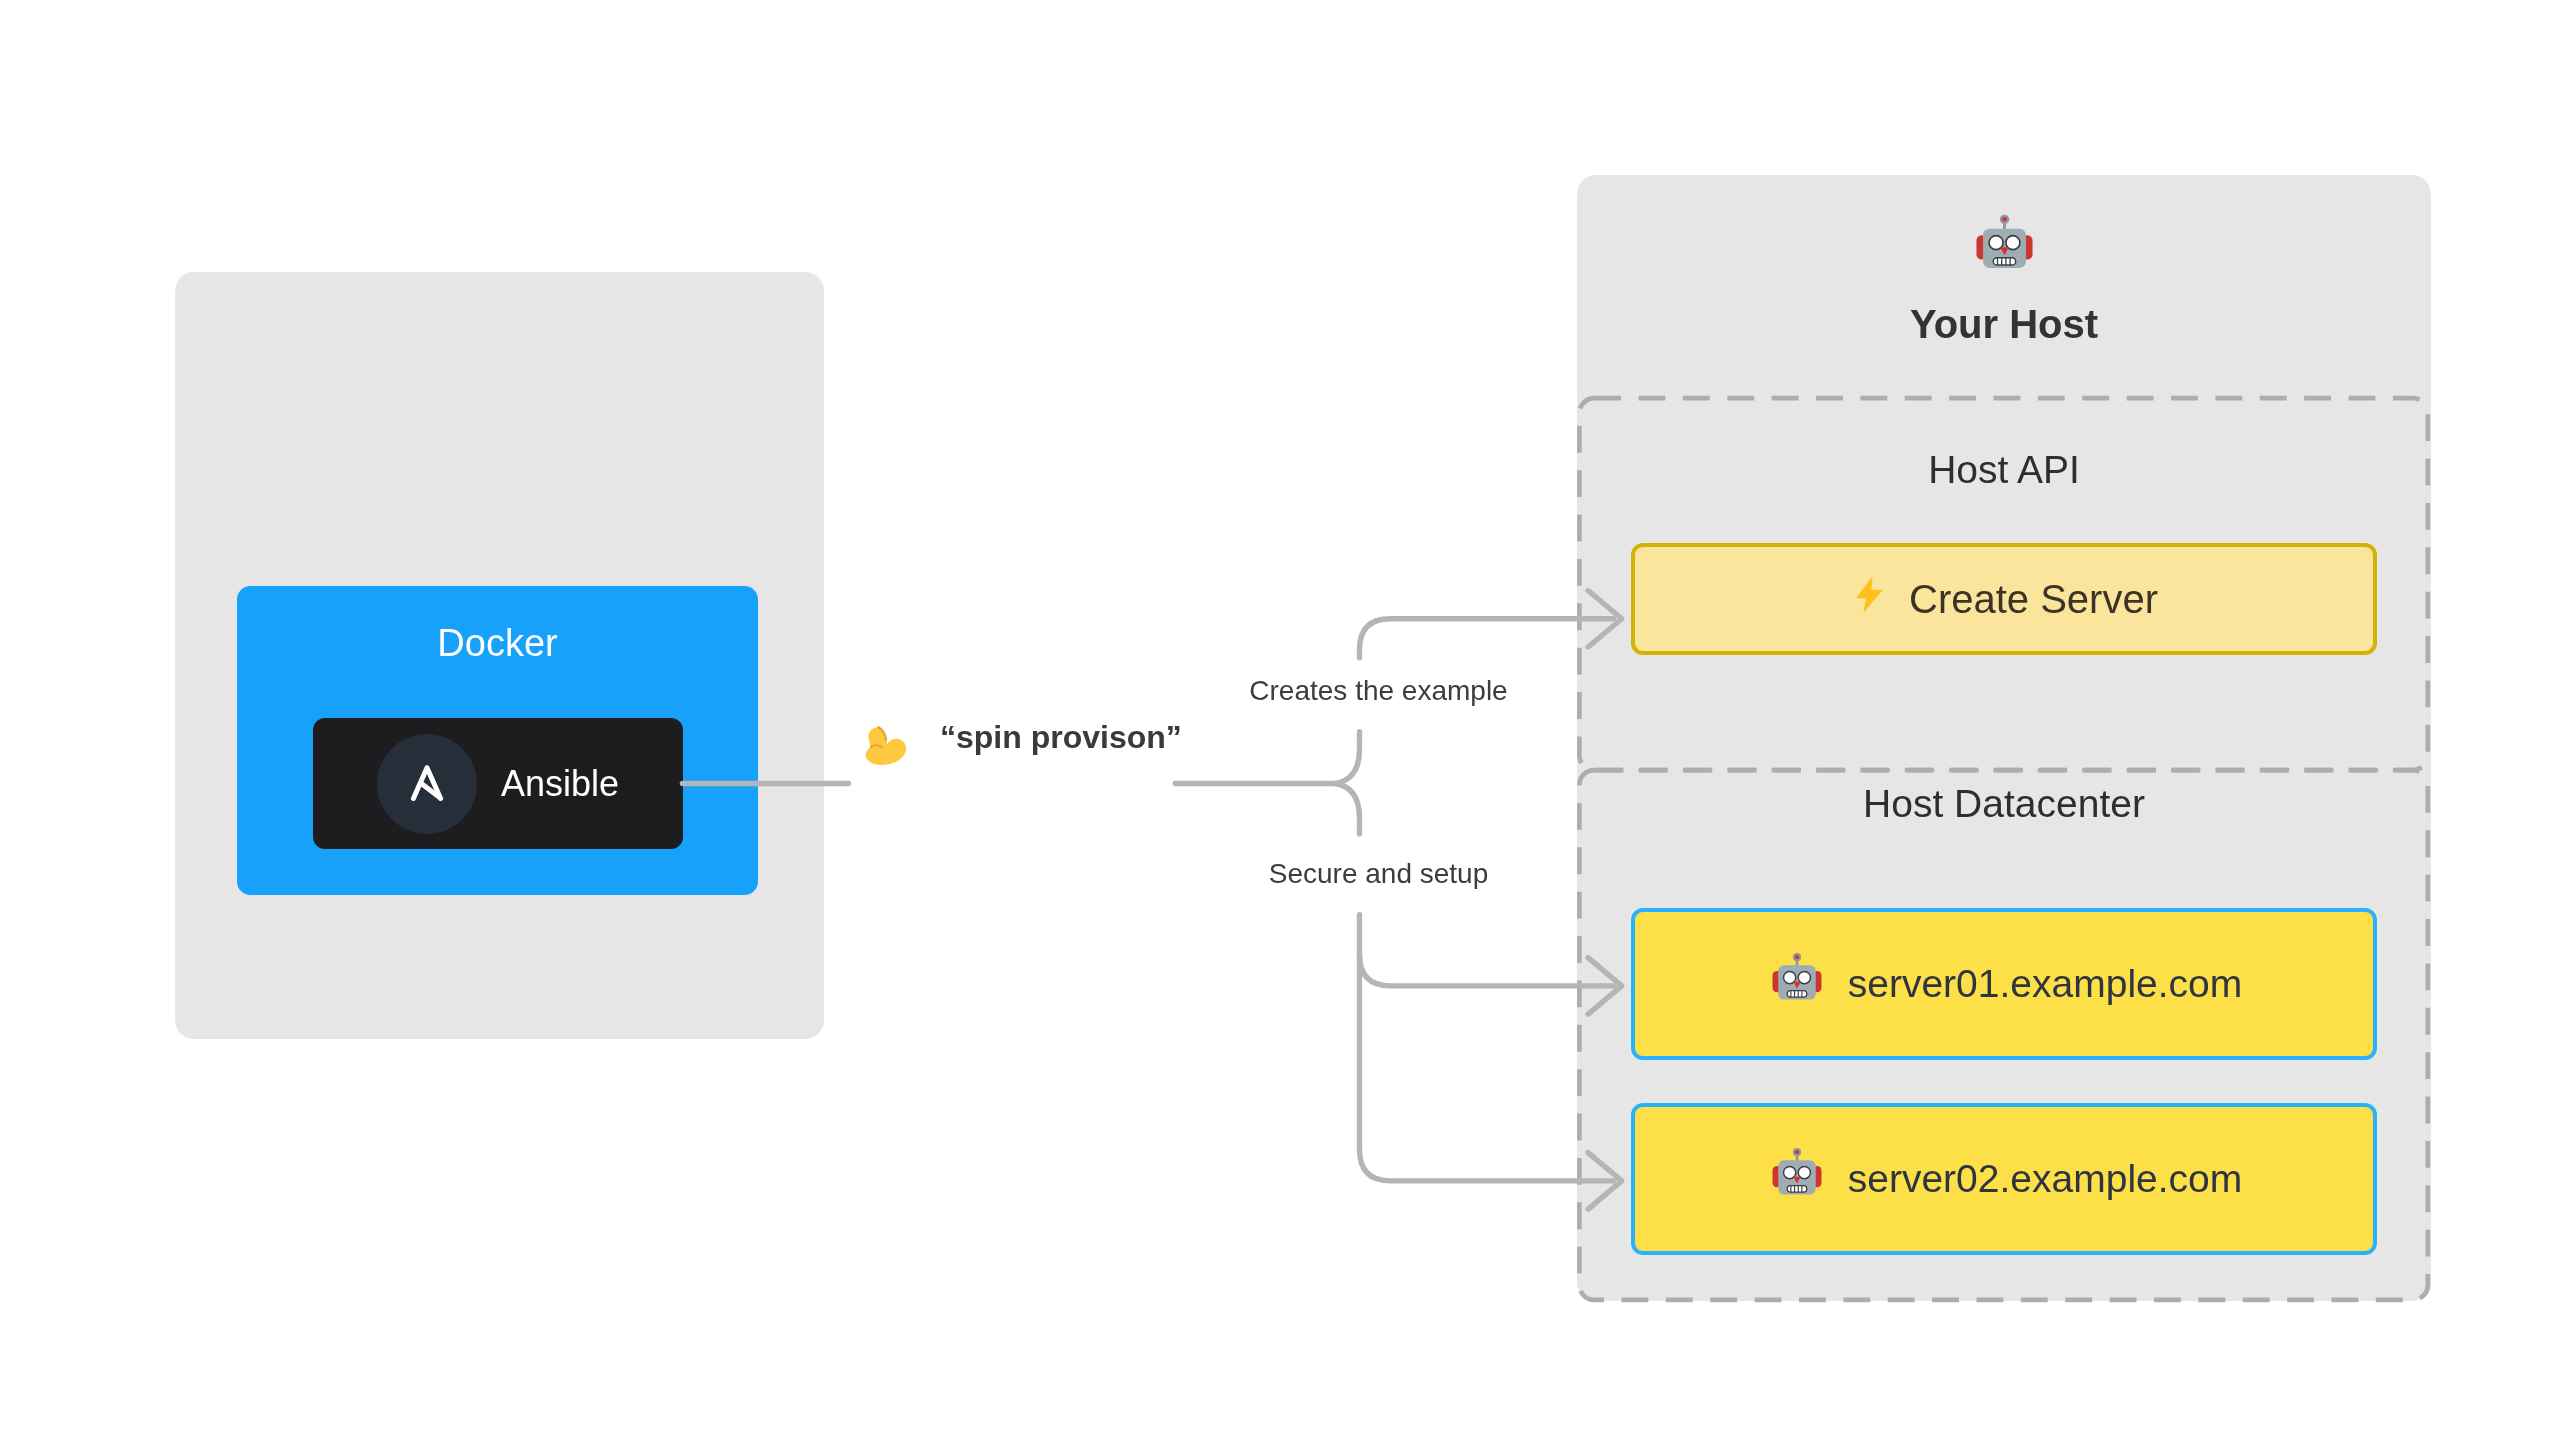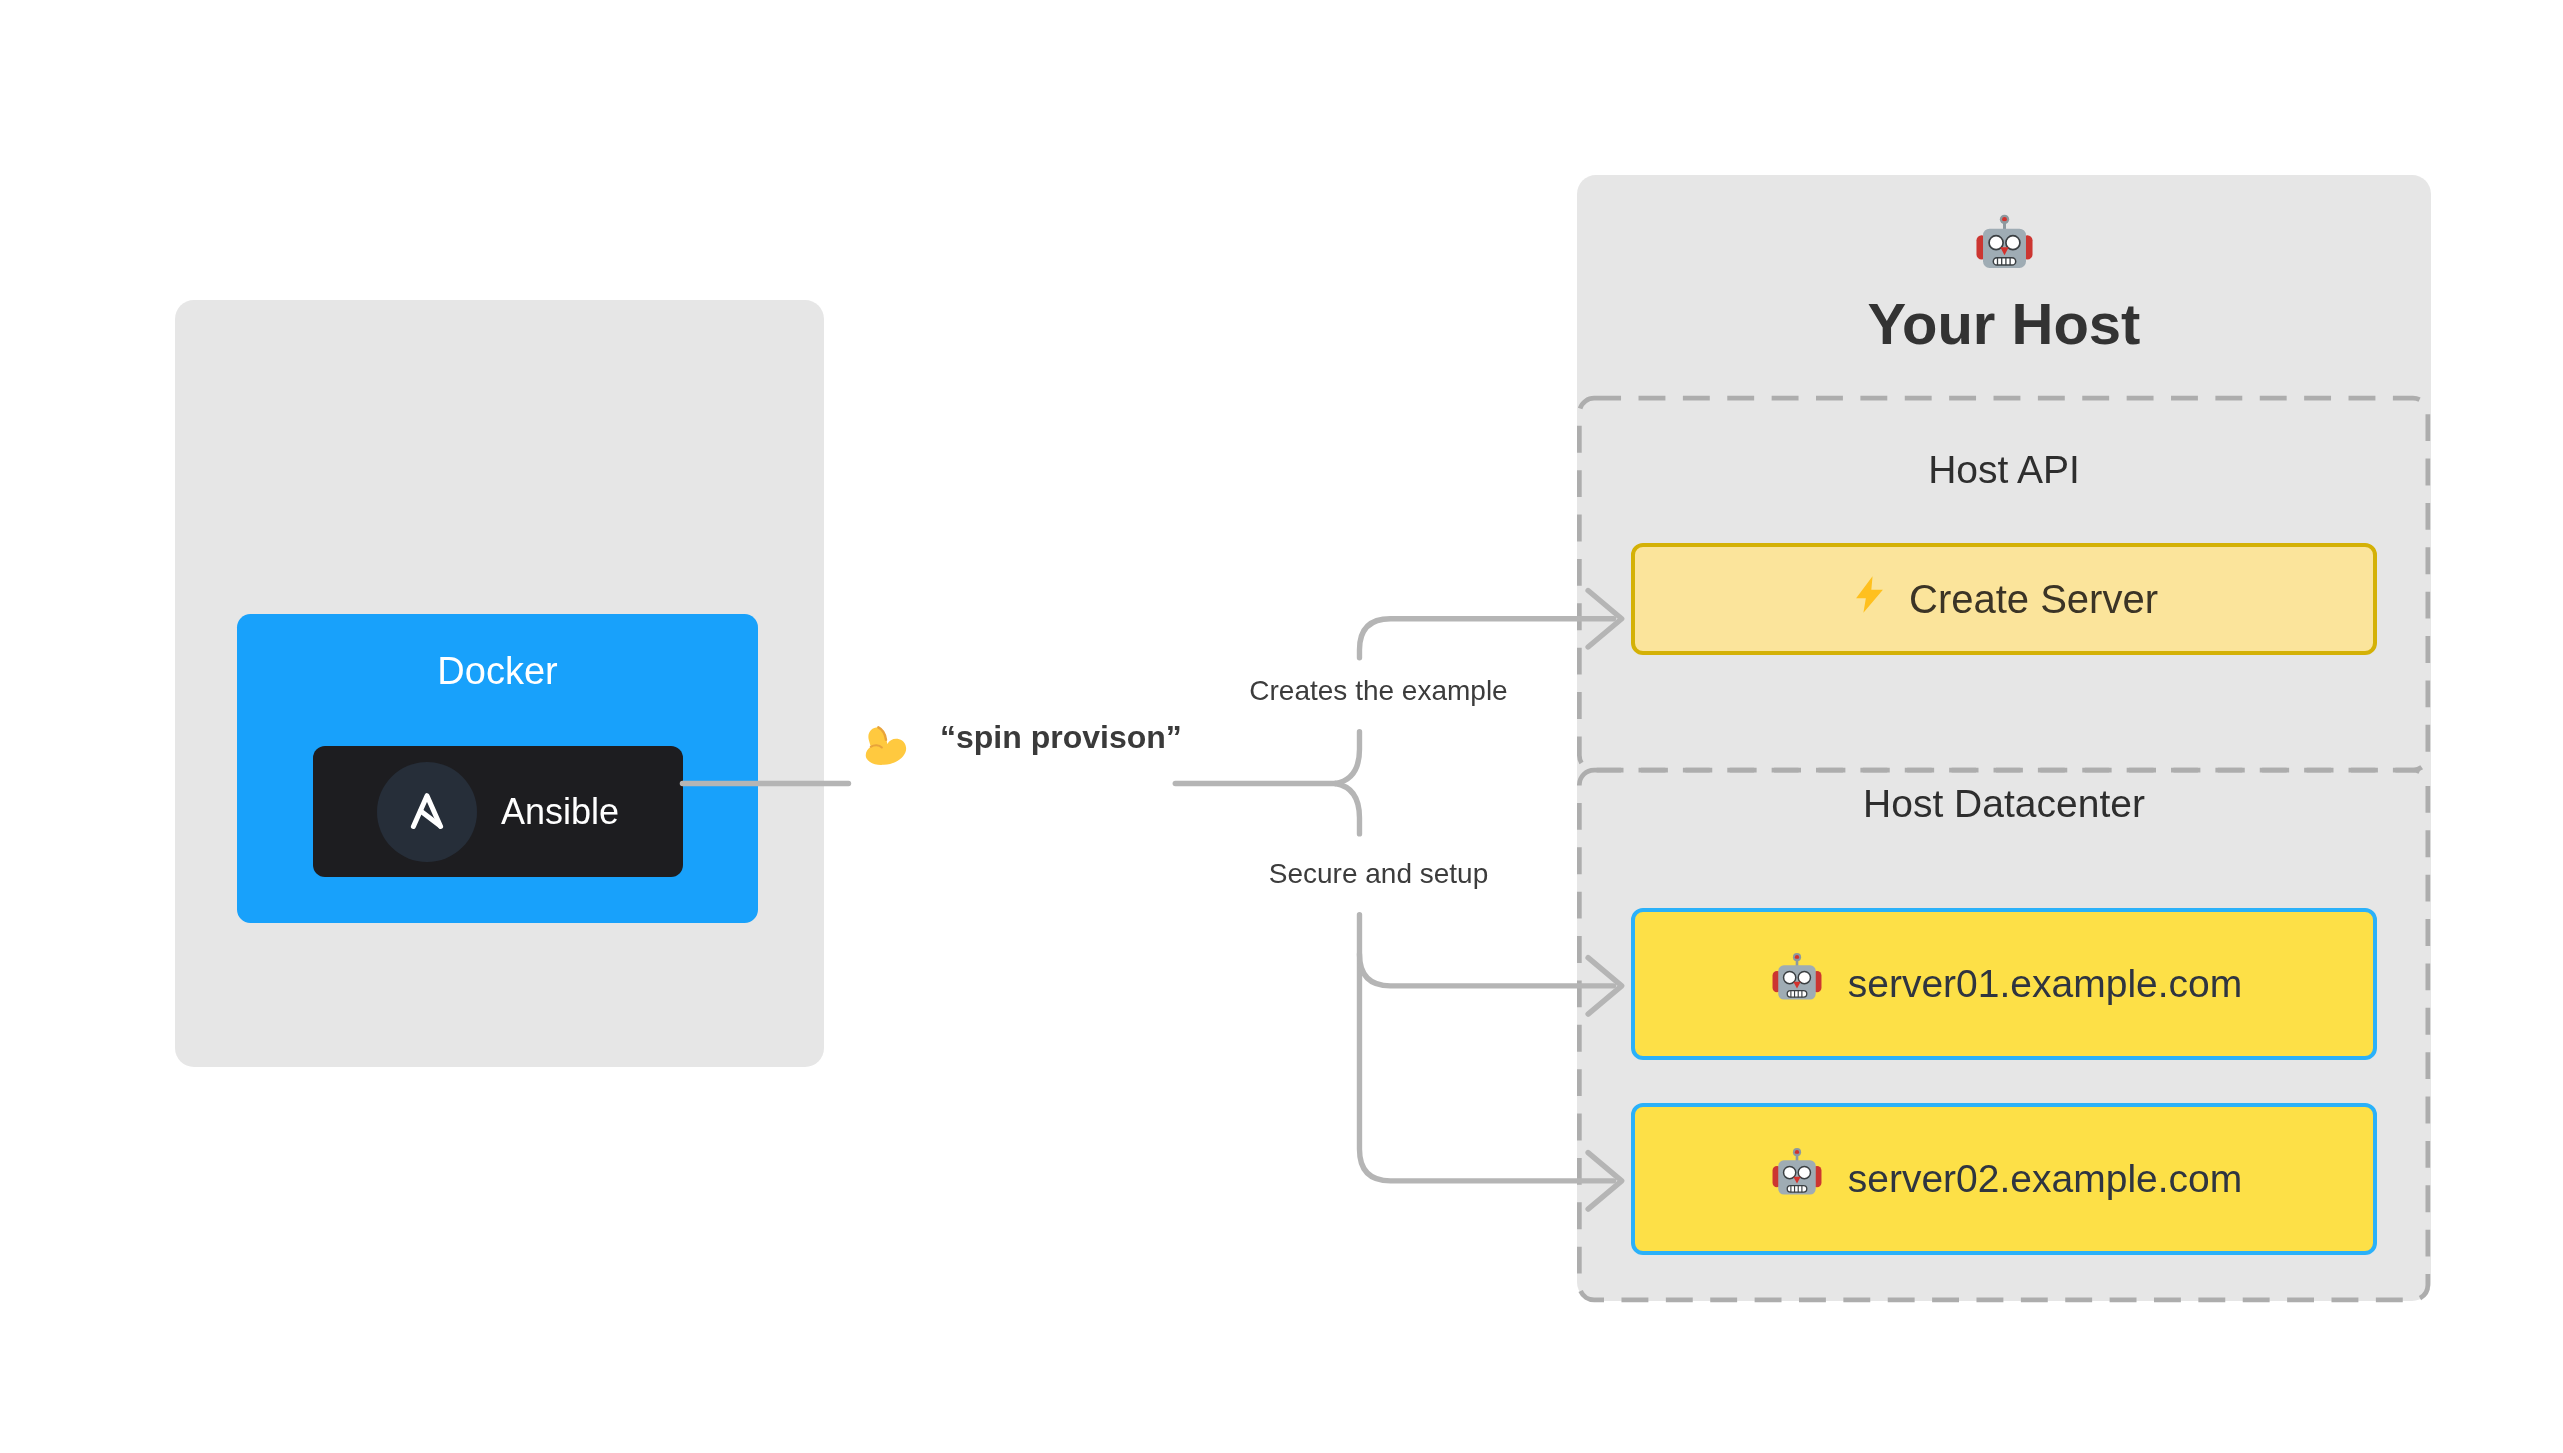--- a/index.html
+++ b/index.html
@@ -10,39 +10,39 @@
     background: #ffffff;
     overflow: hidden;
     font-family: "Liberation Sans", "DejaVu Sans", sans-serif;
     color: #333333;
   }
   .card {
     position: absolute;
     background: #E6E6E6;
     border-radius: 19px;
   }
-  #workstation { left: 175px; top: 272px; width: 649px; height: 767px; margin-top: 28px; }
+  #workstation { left: 175px; top: 272px; width: 649px; height: 767px; }
   #host        { left: 1577px; top: 175px; width: 854px; height: 1126px; }
 
   .content { position: absolute; z-index: 2; }
 
   
   .icon-row {
     left: 0; top: 324px; width: 100%;
     display: flex; justify-content: center; align-items: center; gap: 23px;
   }
   .badge { border-radius: 50%; display: flex; align-items: center; justify-content: center; }
   .apple-badge { width: 77px; height: 77px; background: #2D3A4B; }
   .tux-badge   { width: 69px; height: 69px; background: #ffffff; }
   .ms-grid {
     width: 61px; height: 61px;
     display: grid; grid-template-columns: 1fr 1fr; grid-template-rows: 1fr 1fr; gap: 4.7px;
   }
   .ms-grid i { display: block; }
-  .title { left: 0; width: 100%; text-align: center; font-weight: 700; font-size: 58px; line-height: 46px; color: #333333; }
+  .title { left: 0; width: 100%; text-align: center; font-weight: 700; font-size: 40px; line-height: 46px; color: #333333; }
   .ws-title { top: 428px; }
 
   #docker-box {
     left: 62px; top: 314px; width: 521px; height: 309px;
     background: #18A1FB; border-radius: 13.4px;
   }
   .docker-label {
     position: absolute; left: 0; top: 36px; width: 100%;
     text-align: center; color: #ffffff; font-size: 38px; font-weight: 500;
   }

